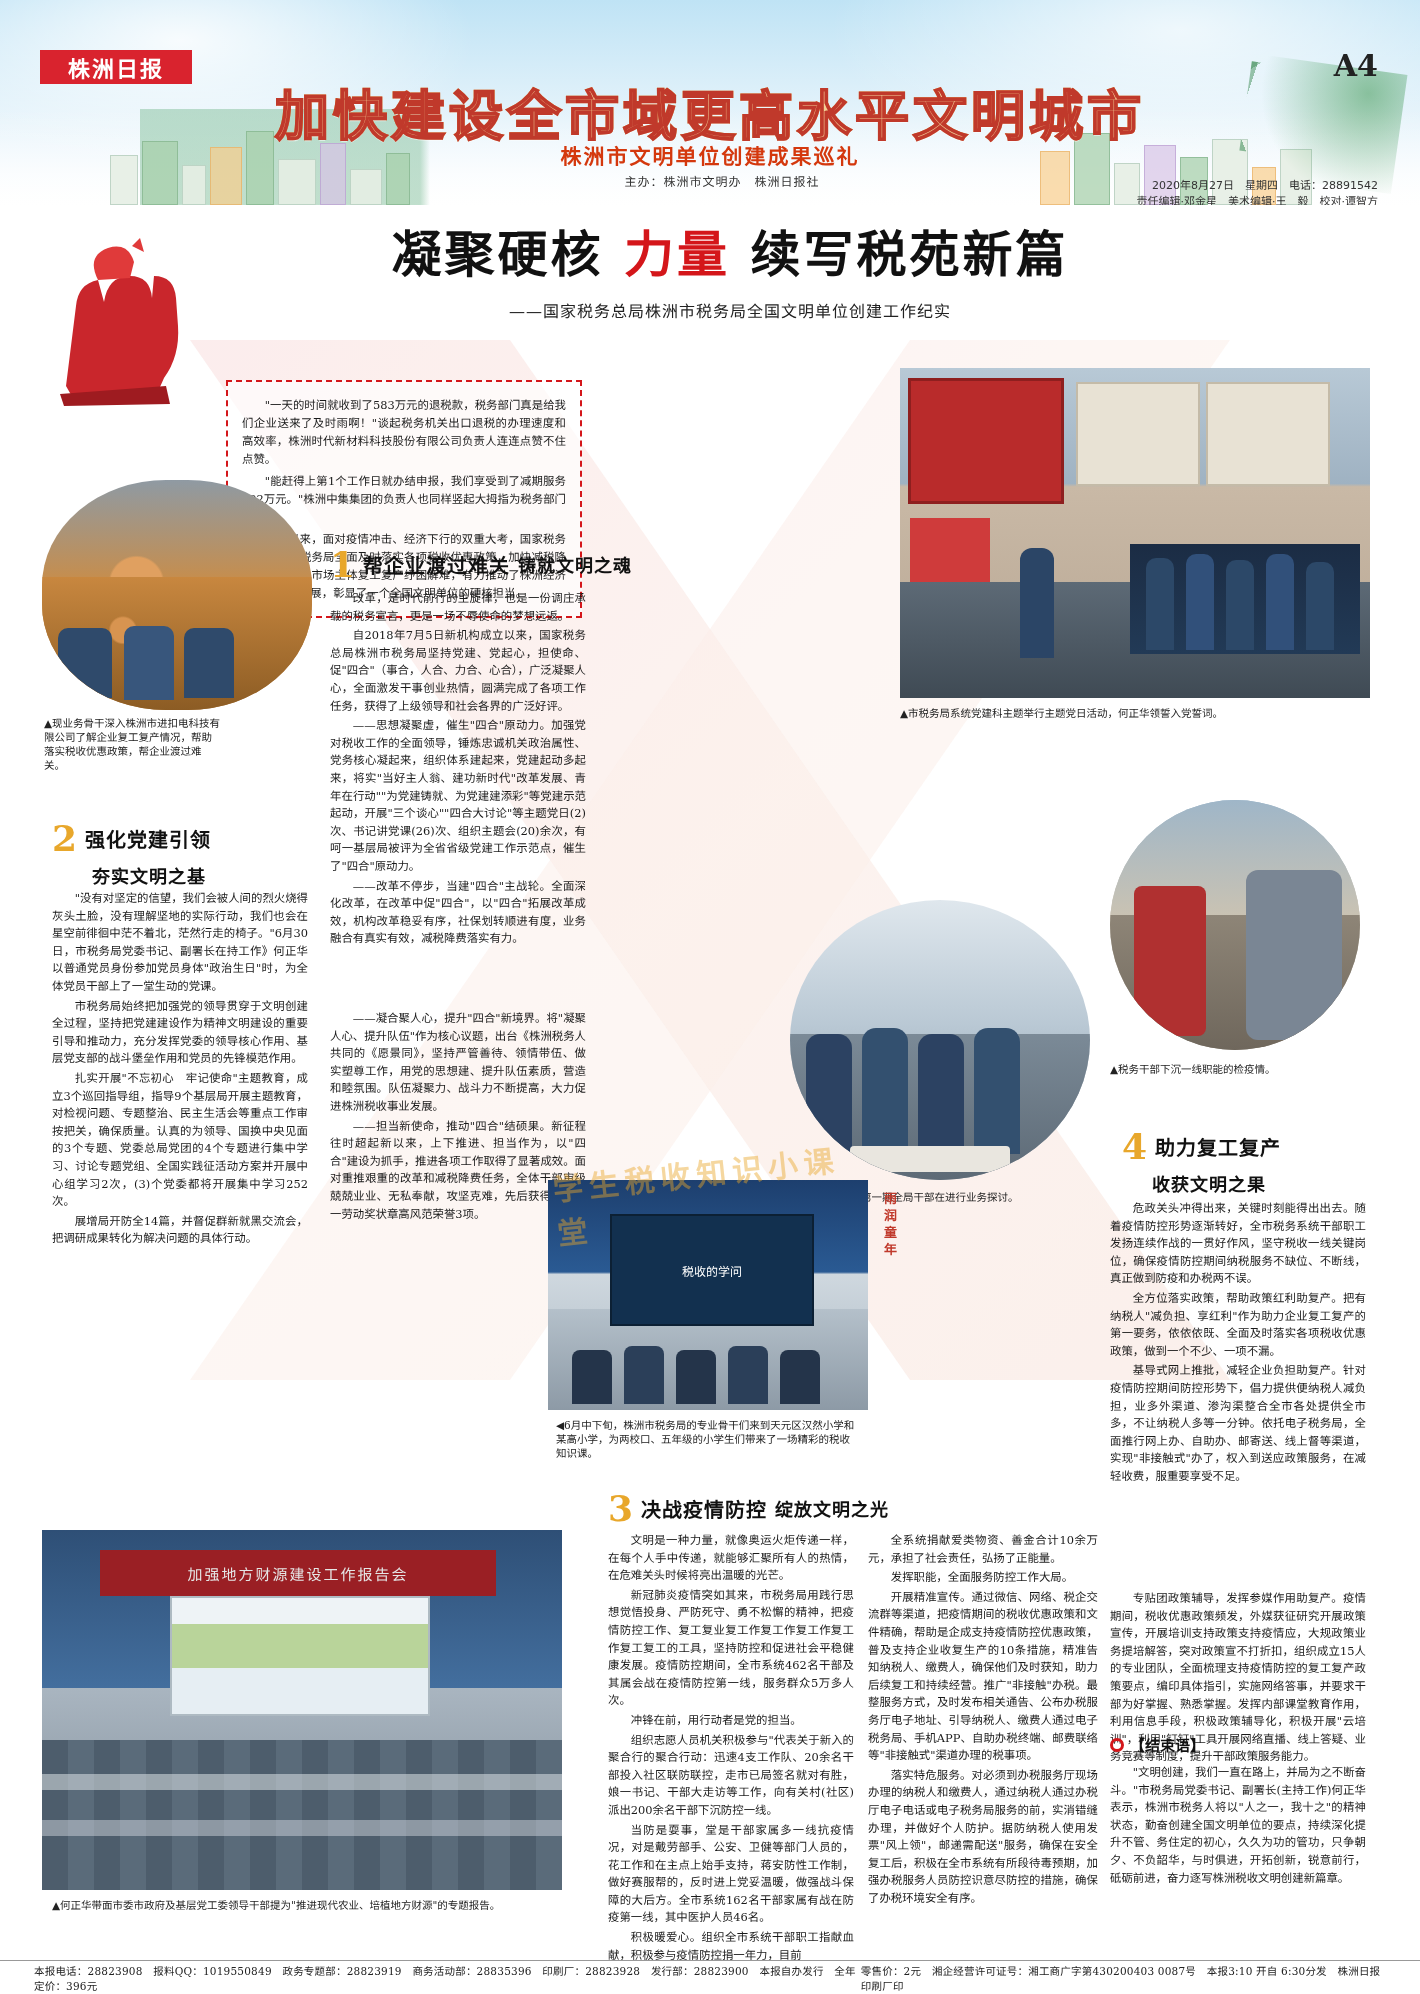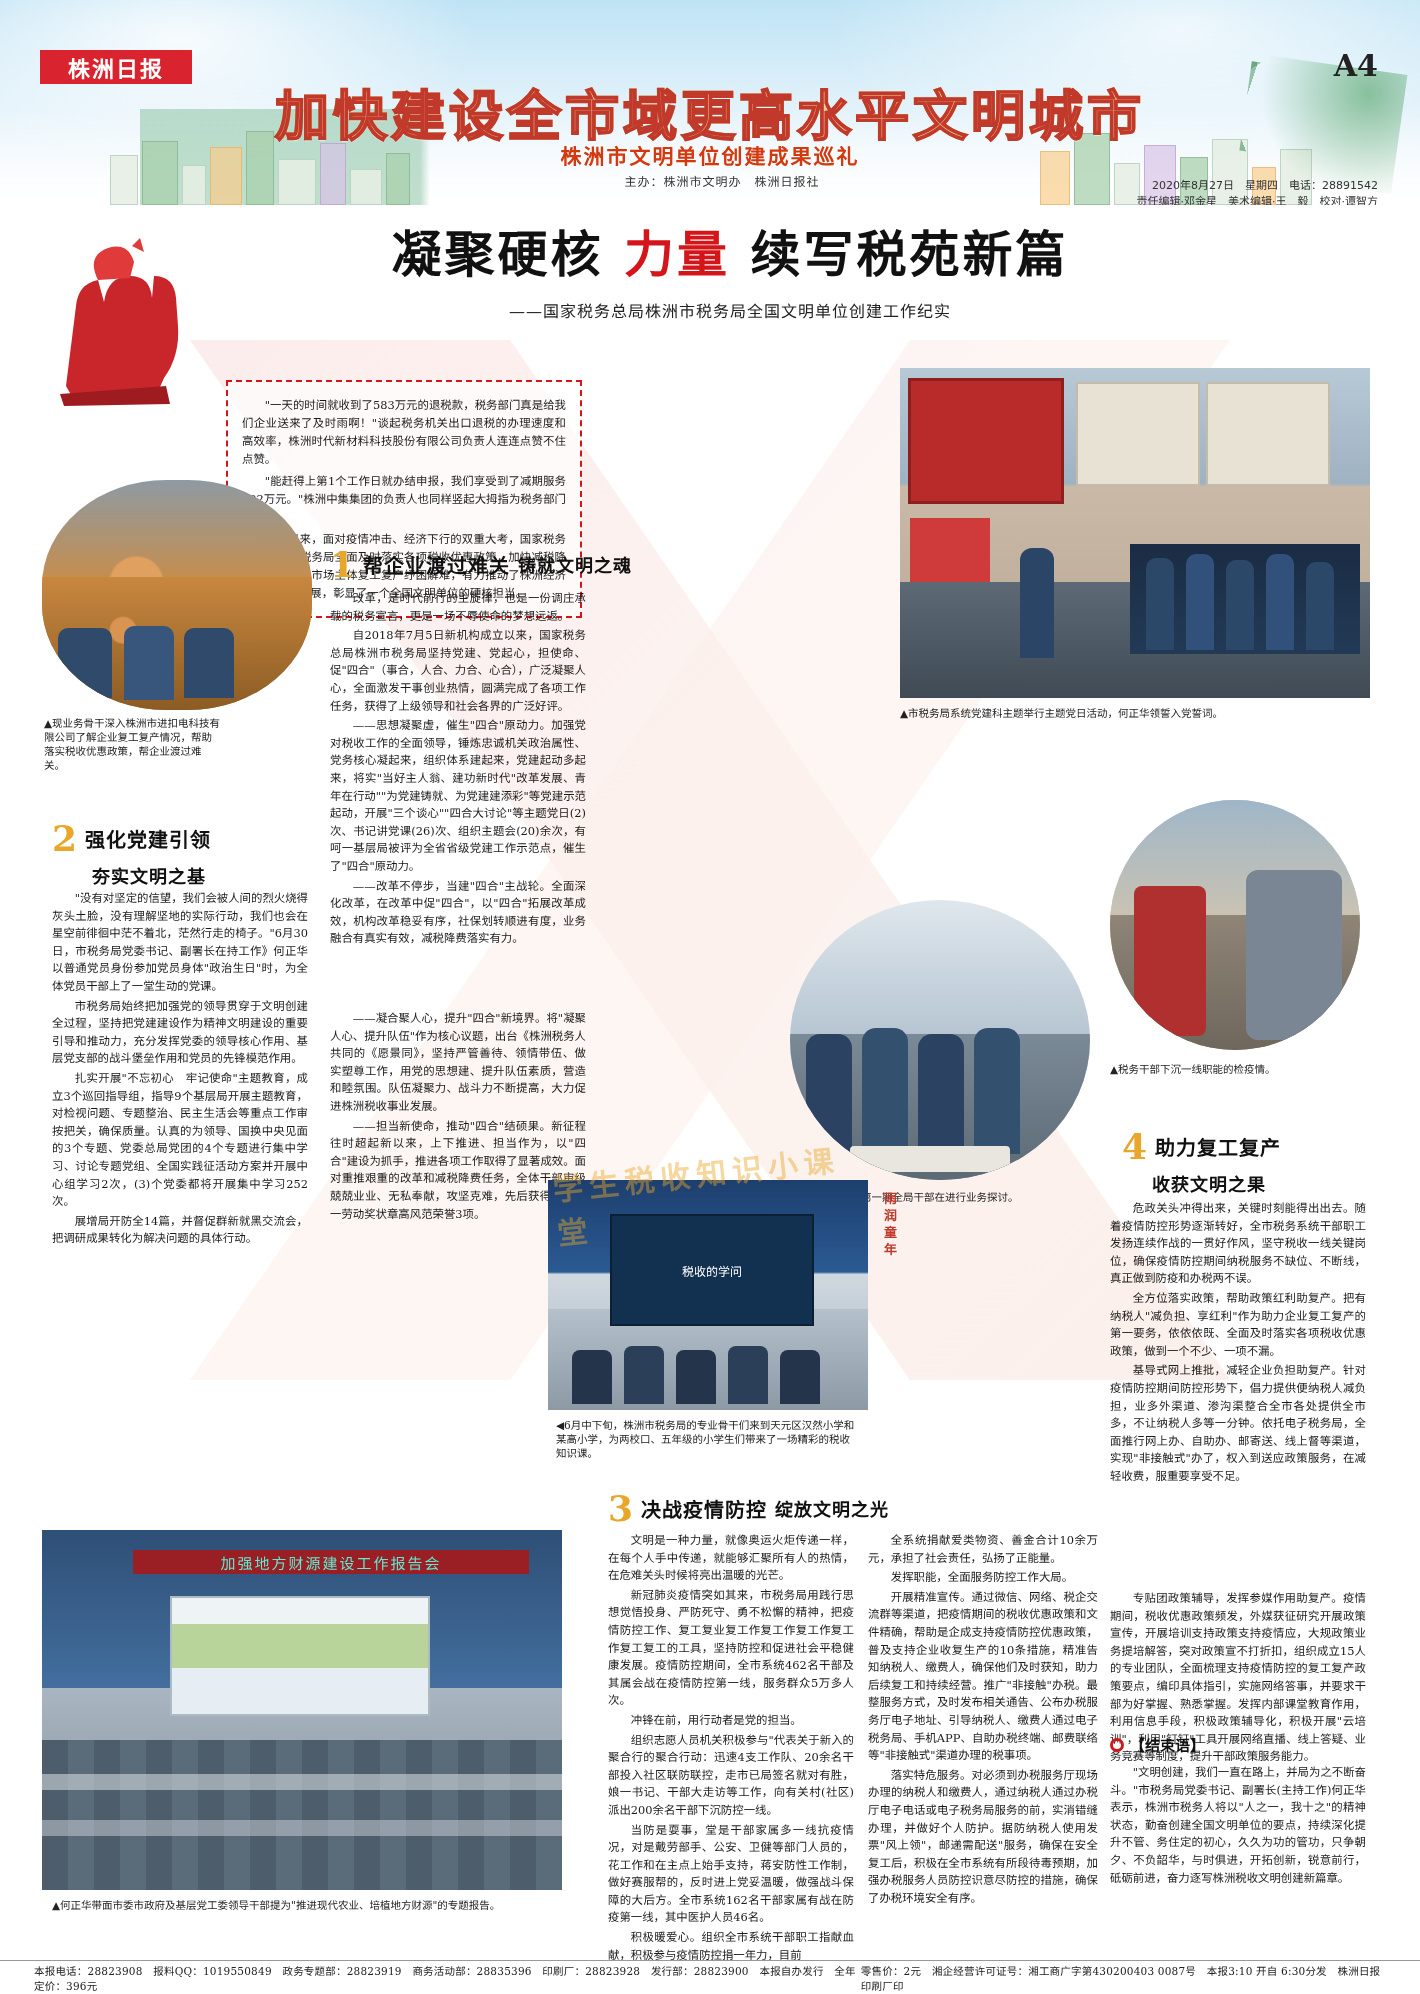--- a/index.html
+++ b/index.html
@@ -430,21 +430,21 @@
     <p>全系统捐献爱类物资、善金合计10余万元，承担了社会责任，弘扬了正能量。</p>
     <p>发挥职能，全面服务防控工作大局。</p>
     <p>开展精准宣传。通过微信、网络、税企交流群等渠道，把疫情期间的税收优惠政策和文件精确，帮助是企成支持疫情防控优惠政策，普及支持企业收复生产的10条措施，精准告知纳税人、缴费人，确保他们及时获知，助力后续复工和持续经营。推广"非接触"办税。最整服务方式，及时发布相关通告、公布办税服务厅电子地址、引导纳税人、缴费人通过电子税务局、手机APP、自助办税终端、邮费联络等"非接触式"渠道办理的税事项。</p>
     <p>落实特危服务。对必须到办税服务厅现场办理的纳税人和缴费人，通过纳税人通过办税厅电子电话或电子税务局服务的前，实消错缝办理，并做好个人防护。据防纳税人使用发票"风上领"，邮递需配送"服务，确保在安全复工后，积极在全市系统有所段待毒预期，加强办税服务人员防控识意尽防控的措施，确保了办税环境安全有序。</p>
   </div>
 
   <div class="photo ph-hall" style="left:42px;top:1530px;width:520px;height:360px;">
     <div class="inner" style="position:relative;">
       <div style="position:absolute;left:0;top:0;width:100%;height:46%;background:linear-gradient(180deg,#2e4f76,#4470a0);"></div>
       <div style="position:absolute;left:0;bottom:0;width:100%;height:56%;background:linear-gradient(180deg,#a9b5c0,#7d8a96);"></div>
-      <div style="position:absolute;left:58px;top:20px;width:396px;height:24px;background:#9a1f24;display:flex;align-items:center;justify-content:center;color:#5eead4;font-size:15px;font-family:'DejaVu Serif',serif;letter-spacing:2px;margin-left:33px;">
+      <div style="position:absolute;left:58px;top:20px;width:396px;height:46px;background:#9a1f24;display:flex;align-items:center;justify-content:center;color:#e5e5e5;font-size:15px;font-family:'DejaVu Serif',serif;letter-spacing:2px;">
         <span>加强地方财源建设工作报告会</span>
       </div>
       <div class="screen" style="left:128px;top:66px;width:256px;height:116px;background:#dfe6ea;border-color:#aebac2;color:#2c4a6b;font-size:10px;">
         <div style="width:100%;height:100%;background:linear-gradient(180deg,#eef3f6 0 22%, #b9d49a 22% 60%, #e6eef3 60% 100%);"></div>
       </div>
       <div style="position:absolute;left:0;bottom:0;width:100%;height:150px;
                   background:repeating-linear-gradient(90deg,#4d5d6c 0 26px, #5a6b7a 26px 52px);"></div>
       <div style="position:absolute;left:0;bottom:100px;width:100%;height:16px;background:rgba(220,225,230,.55);"></div>
       <div style="position:absolute;left:0;bottom:54px;width:100%;height:16px;background:rgba(220,225,230,.45);"></div>
     </div>

